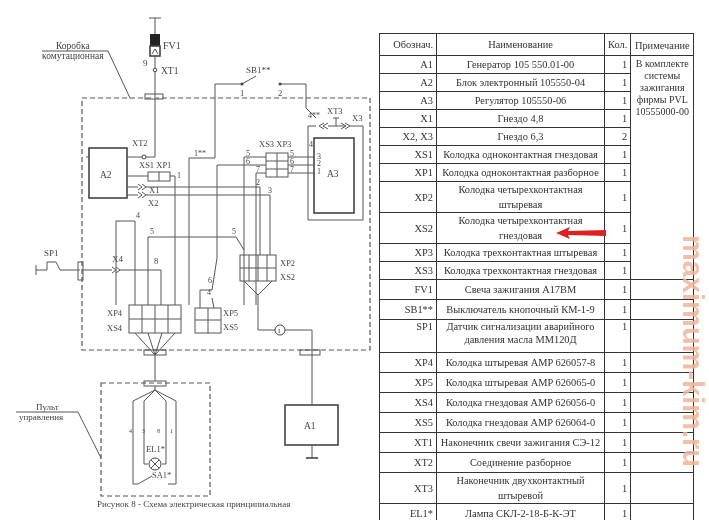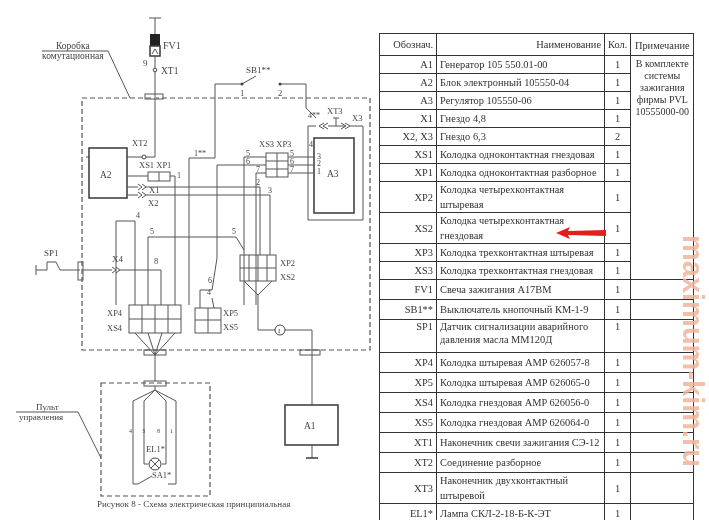--- a/index.html
+++ b/index.html
@@ -7,22 +7,22 @@
   #schematic{position:absolute;left:0;top:0;width:380px;height:520px;}
   #schematic text{font-family:"Liberation Serif","DejaVu Serif",serif;fill:#444;}
   .w{stroke:#555;stroke-width:1;fill:none;}
   .wd{stroke:#444;stroke-width:1.6;fill:none;}
   .dash{stroke:#555;stroke-width:1.2;fill:none;stroke-dasharray:5,3;}
   .box{stroke:#444;stroke-width:1.6;fill:#fff;}
   #spec{position:absolute;left:379px;top:33px;border-collapse:collapse;font-size:10.4px;background:#fff;}
   #spec td,#spec th{border:1px solid #333;padding:0 3px;height:17px;line-height:15px;color:#333;font-weight:normal;}
   #spec th{height:19px;}
   #spec .c1{width:50px;text-align:right;}
-  #spec .c2{width:161px;text-align:left;}
-  #spec .c3{width:19px;text-align:center;}
+  #spec .c2{width:161px;text-align:center;}
+  #spec .c3{width:19px;text-align:right;}
   #spec .c4{width:56px;text-align:center;vertical-align:top;font-size:10px;line-height:12px;padding-top:2px;margin-top:34px;}
   #spec .tall{height:30px;line-height:13px;vertical-align:top;}
   #watermark{position:absolute;left:676px;top:235px;width:34px;height:280px;}
   #watermark span{display:block;writing-mode:vertical-rl;font-family:"Liberation Sans","DejaVu Sans",sans-serif;font-weight:bold;font-size:29px;color:#f0b49a;opacity:.85;letter-spacing:0px;}
 </style>
 </head>
 <body>
 
 <svg id="schematic" viewBox="0 0 380 520" xmlns="http://www.w3.org/2000/svg">
 
@@ -223,21 +223,21 @@
   </g>
   <text x="152" y="478" font-size="8.5">SA1*</text>
 
   <text x="97" y="507" font-size="9">Рисунок 8 - Схема электрическая принципиальная</text>
 </svg>
 
 <table id="spec">
   <thead>
     <tr>
       <th class="c1">Обознач.</th>
-      <th class="c2" style="text-align:right">Наименование</th>
+      <th class="c2" style="text-align:center">Наименование</th>
       <th class="c3">Кол.</th>
       <th class="c4" style="vertical-align:middle;font-size:10.4px">Примечание</th>
     </tr>
   </thead>
   <tbody id="spec-body">
       <tr>
         <td class="c1">A1</td>
         <td class="c2">Генератор 105 550.01-00</td>
         <td class="c3">1</td>
         <td class="c4" rowspan="11">В комплекте системы зажигания фирмы PVL 10555000-00</td>

